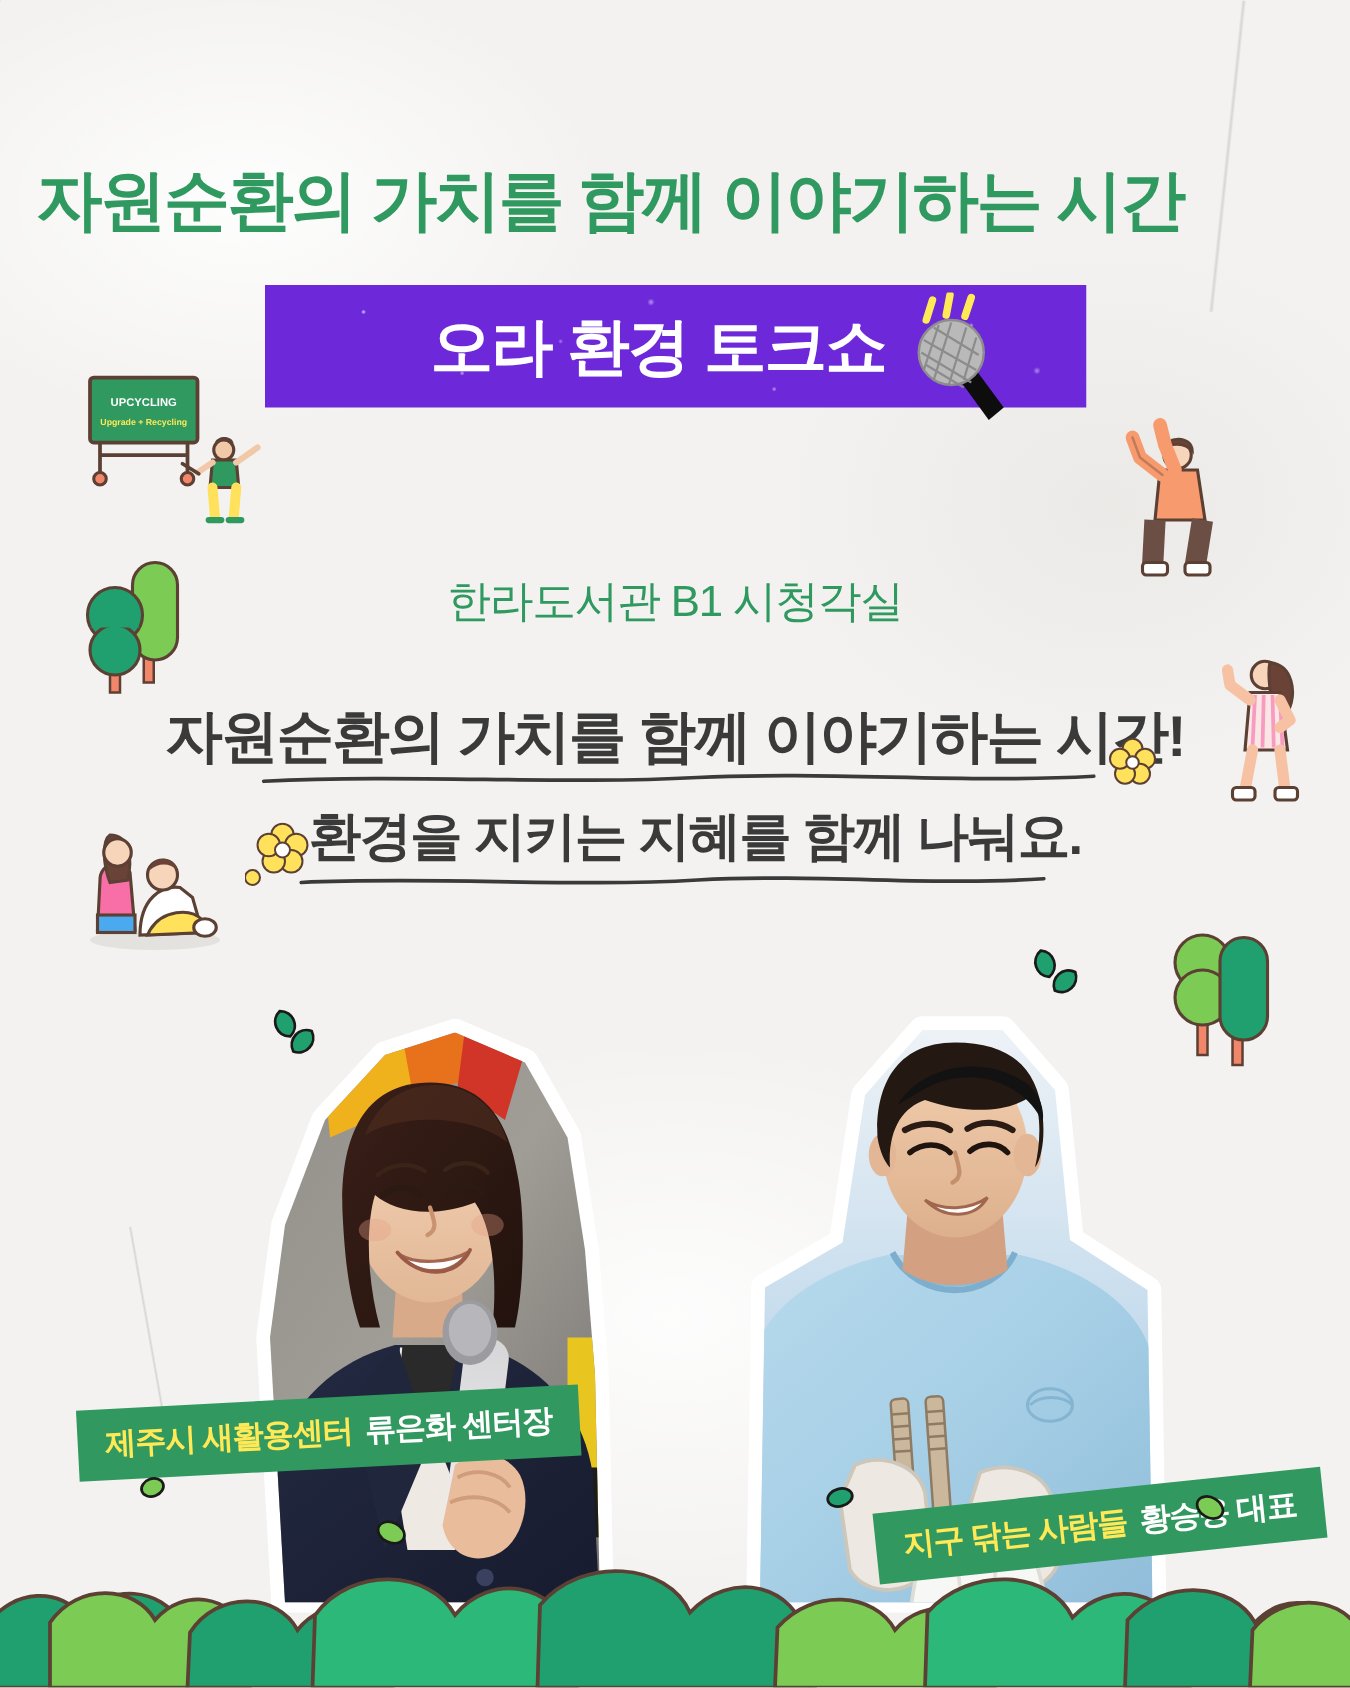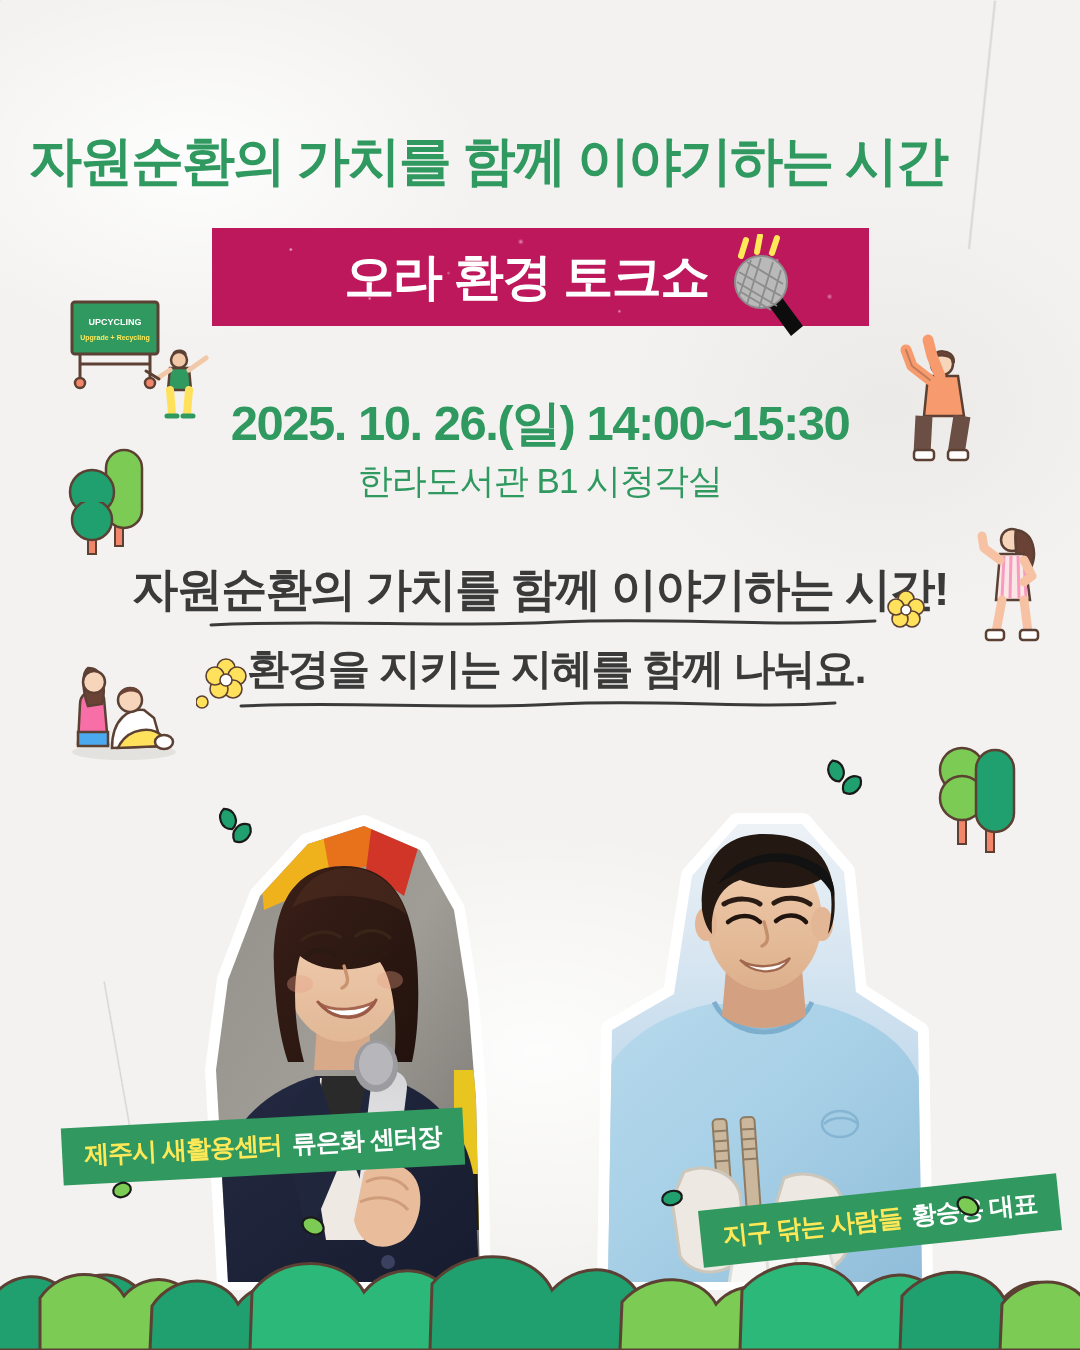--- a/index.html
+++ b/index.html
@@ -38,21 +38,21 @@
     padding:0 12px;
   }
   #headline .hl-inner::before{
     content:""; position:absolute; left:0; right:0; bottom:4px; height:26px;
     background:#ffe957; z-index:-1;
   }
 
   
   #title-banner{
     position:absolute; top:228px; left:212px; width:657px; height:98px;
-    background:#be185d;
+    background:#6d28d9;
     display:flex; align-items:center; justify-content:center;
   }
   #title-banner .speckle{
     position:absolute; inset:0; pointer-events:none;
     background:
       radial-gradient(circle 2px at 12% 22%, rgba(255,255,255,.75), transparent 100%),
       radial-gradient(circle 2px at 24% 72%, rgba(255,255,255,.6), transparent 100%),
       radial-gradient(circle 3px at 47% 14%, rgba(255,255,255,.5), transparent 100%),
       radial-gradient(circle 2px at 62% 85%, rgba(255,255,255,.55), transparent 100%),
       radial-gradient(circle 2px at 86% 33%, rgba(255,255,255,.6), transparent 100%),
@@ -157,21 +157,20 @@
           <path d="M16 58 L46 76"></path>
         <path d="M22 28 L58 50"></path>
           <path d="M22 70 L36 24"></path>
           <path d="M34 74 L48 28"></path>
         <path d="M46 70 L56 36"></path>
           <path d="M14 62 L26 26"></path>
       </g>
     </svg>
   </div>
 
-  <div id="event-date">2025. 10. 26.(일) 14:00~15:30</div>
   <div id="event-venue">한라도서관 B1 시청각실</div>
 
   <div id="desc-line-1">자원순환의 가치를 함께 이야기하는 시간!</div>
   <svg class="hand-underline" style="left:208px; top:616px; width:670px; height:16px;" viewBox="0 0 670 16">
     <path d="M3 9 C120 3, 240 12, 350 6 C460 1, 560 11, 667 5" fill="none" stroke="#3a3a3a" stroke-width="3" stroke-linecap="round"></path>
   </svg>
 
   <div id="desc-line-2">환경을 지키는 지혜를 함께 나눠요.</div>
   <svg class="hand-underline" style="left:238px; top:698px; width:600px; height:16px;" viewBox="0 0 600 16">
     <path d="M3 8 C110 3, 220 12, 320 6 C420 1, 510 11, 597 5" fill="none" stroke="#3a3a3a" stroke-width="3" stroke-linecap="round"></path>

